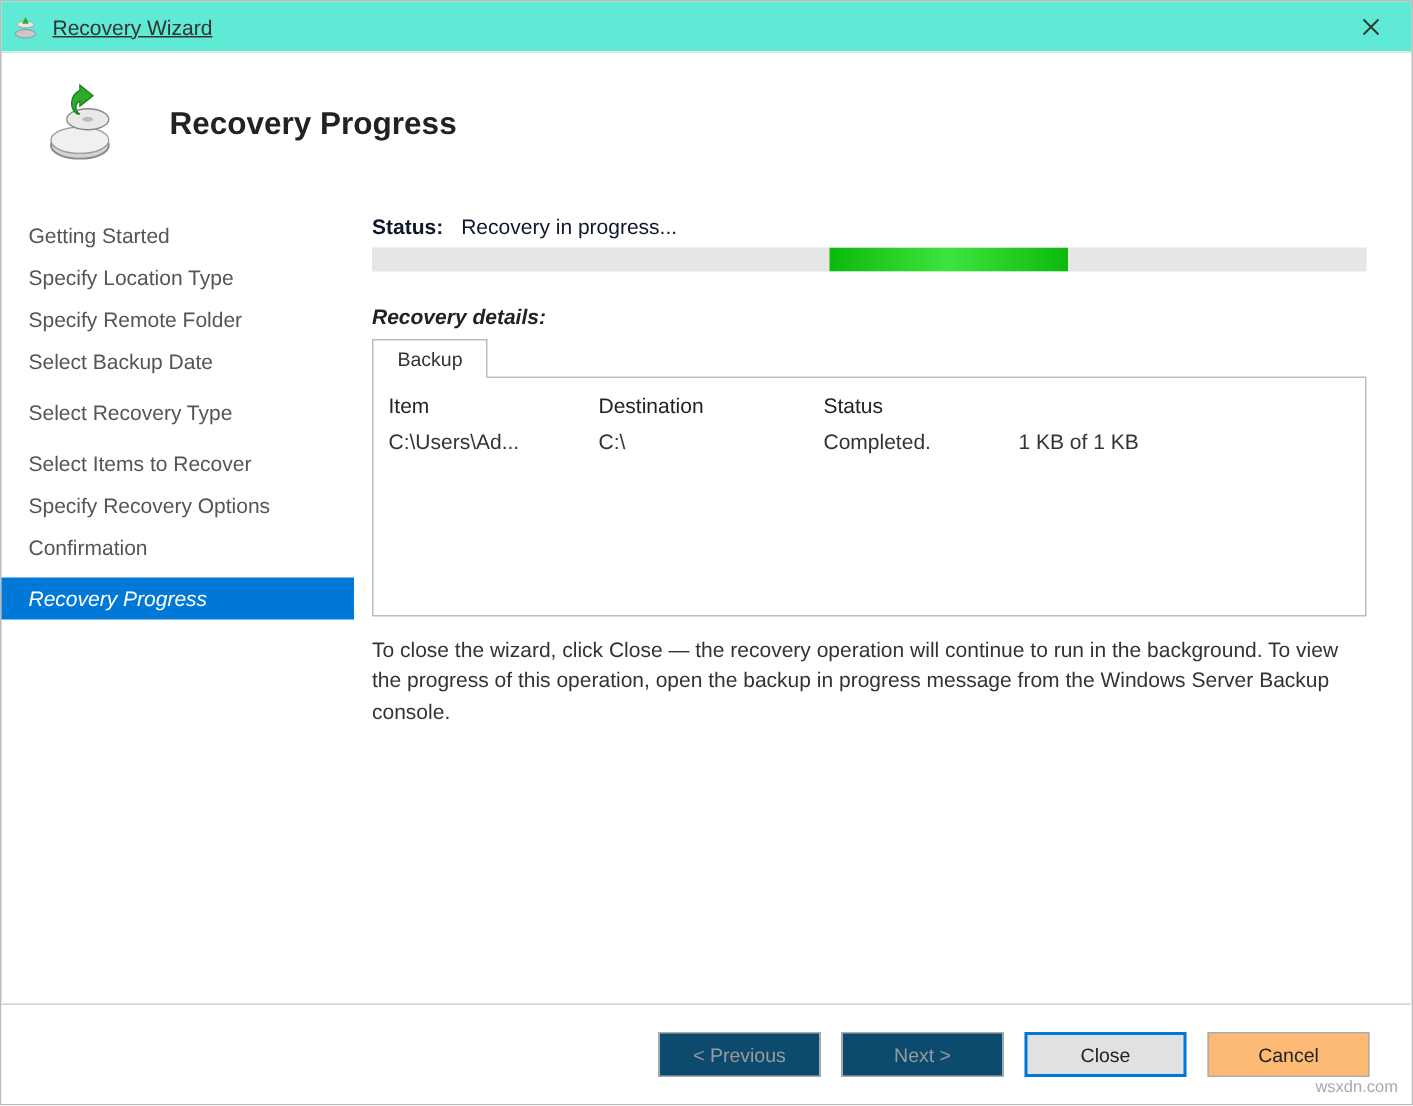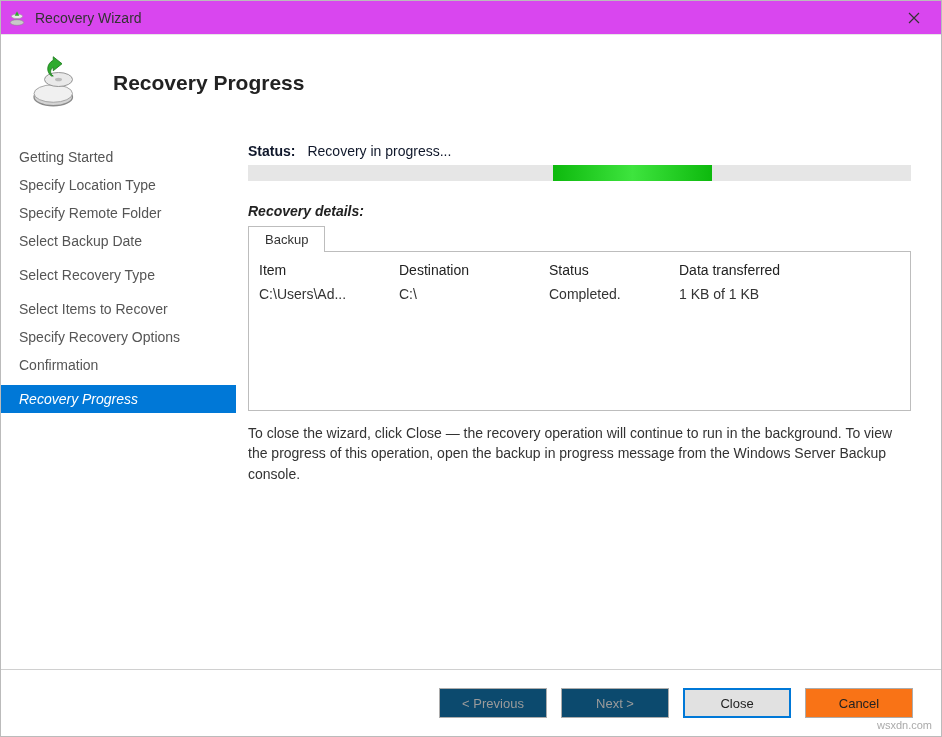--- a/index.html
+++ b/index.html
@@ -19,21 +19,22 @@
       display: flex;
       flex-direction: column;
       background: #fff;
     }
     .titlebar {
       height: 34px;
       display: flex;
       align-items: center;
       padding: 0 6px;
       border-bottom: 1px solid #e6e6e6;
-      background: #d946ef;
+      background: #5eead4;
+      text-decoration: underline;
     }
     .titlebar-icon {
       width: 20px; height: 20px; margin-right: 8px;
       display: flex; align-items: center; justify-content: center;
     }
     .titlebar-title { flex: 1; font-size: 14px; color: #333; }
     .titlebar-close {
       width: 42px; height: 100%; display: flex; align-items: center; justify-content: center;
       font-size: 14px; color: #333; cursor: pointer;
     }
@@ -146,21 +147,21 @@
       padding: 18px 28px;
       display: flex;
       justify-content: flex-end;
       gap: 14px;
       background: #fff;
     }
     .btn {
       min-width: 108px;
       height: 30px;
       border: 1px solid #acacac;
-      background: #f97316;
+      background: #fdba74;
       font-size: 13px;
       color: #222;
       display: flex;
       align-items: center;
       justify-content: center;
       cursor: pointer;
     }
     .btn.disabled {
       color: #9b9b9b;
       background: #0c4a6e;
@@ -237,21 +238,20 @@
 
       <div class="tab-strip">
         <div class="tab">Backup</div>
       </div>
 
       <div class="table-box">
         <div class="table-header">
           <span>Item</span>
           <span>Destination</span>
           <span>Status</span>
-          <span>Data transferred</span>
         </div>
         <div class="table-row">
           <span>C:\Users\Ad...</span>
           <span>C:\</span>
           <span>Completed.</span>
           <span>1 KB of 1 KB</span>
         </div>
       </div>
 
       <div class="help-text">To close the wizard, click Close — the recovery operation will continue to run in the background. To view the progress of this operation, open the backup in progress message from the Windows Server Backup console.</div>

